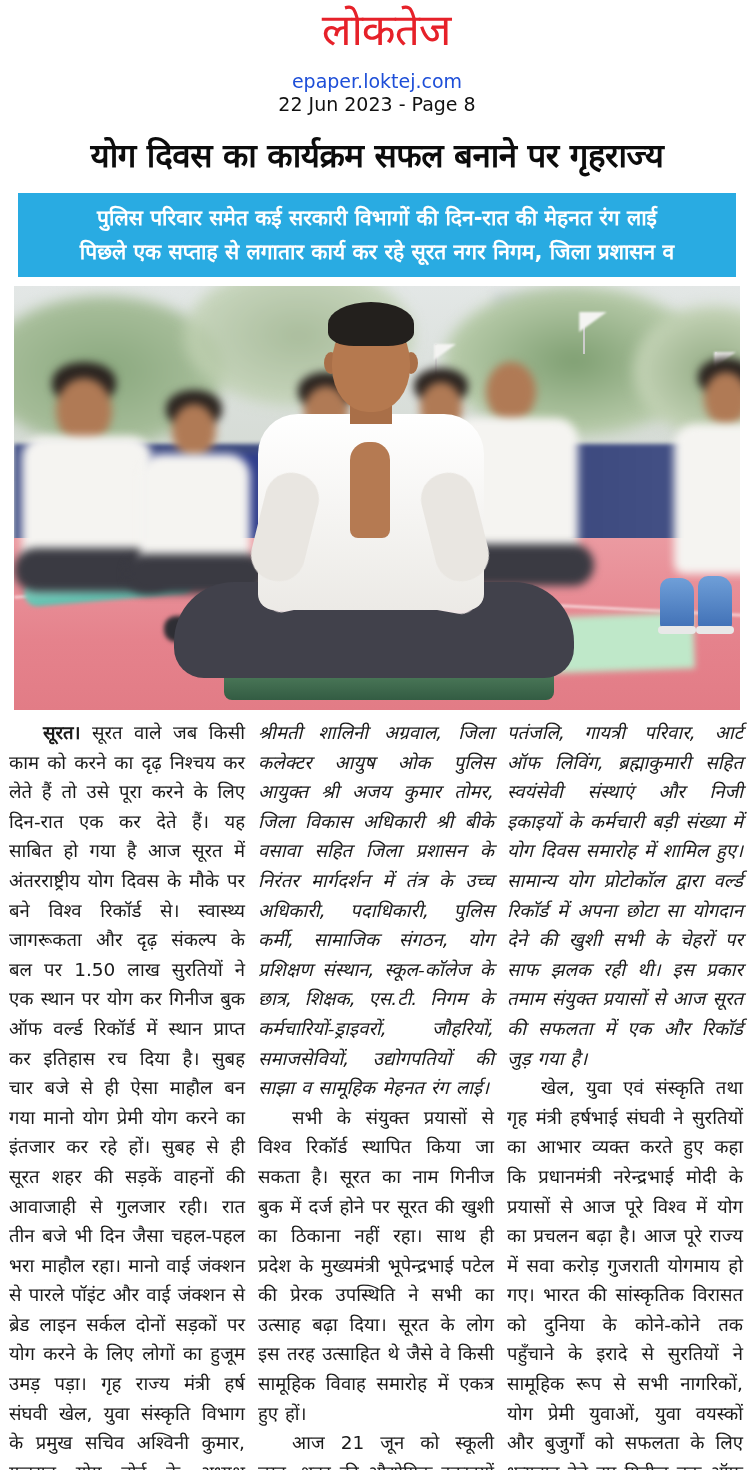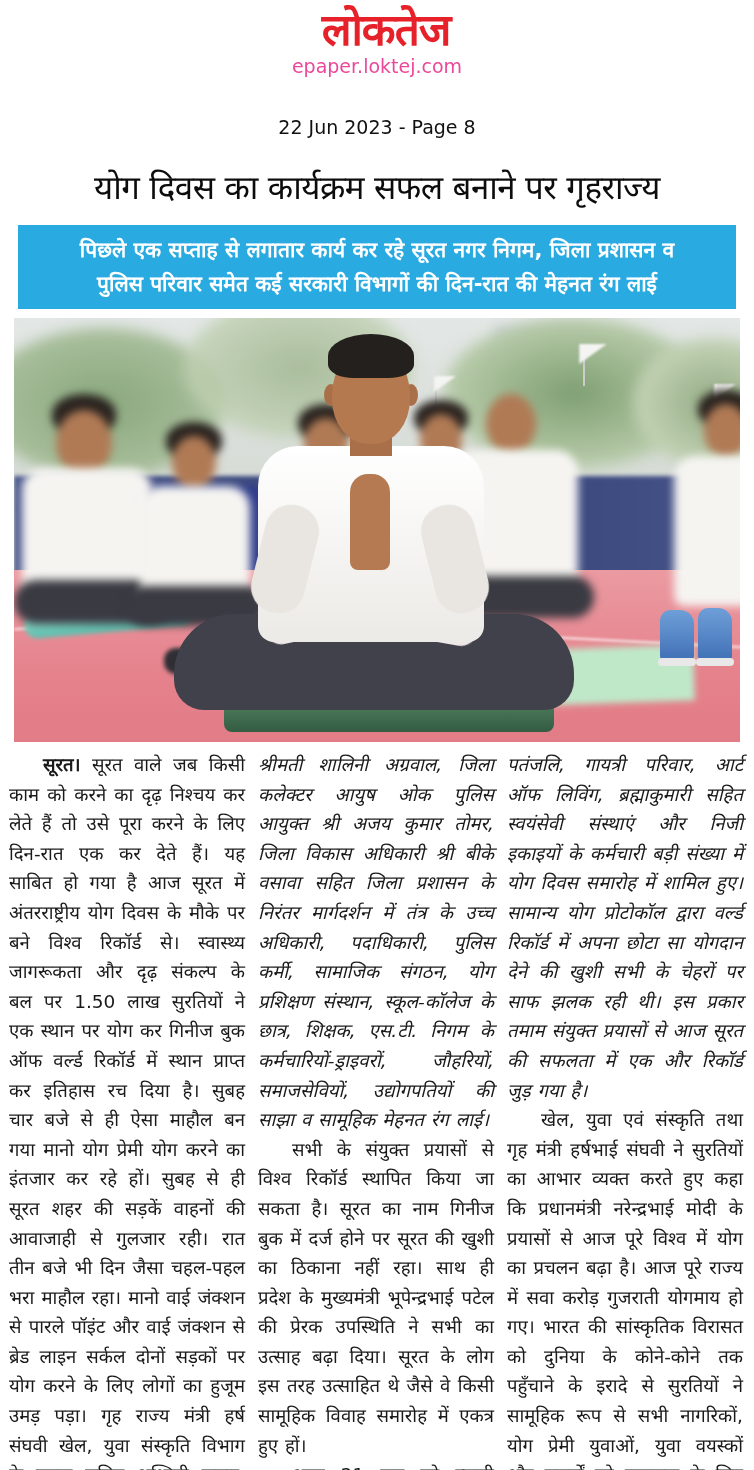--- a/index.html
+++ b/index.html
@@ -1,26 +1,26 @@
 <!DOCTYPE html>
 <html lang="hi"><head>
 <meta charset="utf-8">
 <style>
   html,body{margin:0;padding:0;background:#ffffff;}
   body{font-family:"DejaVu Sans","Liberation Sans",sans-serif;color:#111;}
   .page{position:relative;width:754px;height:1470px;margin:0 auto;background:#fff;overflow:hidden;}
 
   
   .masthead{text-align:center;padding-top:6px;}
-  .logo{font-size:44px;font-weight:bold;color:#e62129;line-height:48px;letter-spacing:-1px;padding-left:18px;}
-  .site{font-size:19px;color:#ec4899;line-height:23px;margin-top:1px;}
-  .datepage{font-size:19px;color:#111;line-height:23px;margin-top:38px;}
-
-  
-  .headline{margin-top:21px;text-align:center;font-weight:normal;color:#0c0c0c;
+  .logo{font-size:44px;font-weight:normal;color:#e62129;line-height:48px;letter-spacing:-1px;padding-left:18px;}
+  .site{font-size:19px;color:#1d4ed8;line-height:23px;margin-top:16px;}
+  .datepage{font-size:19px;color:#111;line-height:23px;}
+
+  
+  .headline{margin-top:12px;text-align:center;font-weight:bold;color:#0c0c0c;
             font-size:33px;line-height:56px;letter-spacing:-0.5px;}
   .headline div{white-space:nowrap;}
 
   
   .subhead{margin:9px 18px 0 18px;background:#29abe2;color:#ffffff;text-align:center;
            font-weight:bold;font-size:21px;line-height:34px;padding:8px 6px;}
   .subhead div{white-space:nowrap;}
 
   
   .photo{position:relative;width:726px;height:424px;margin:9px auto 0 auto;overflow:hidden;background:#d8ddd8;}
@@ -118,22 +118,22 @@
     <div class="logo">लोकतेज</div>
     <div class="site">epaper.loktej.com</div>
     <div class="datepage">22 Jun 2023 - Page 8</div>
   </div>
 
   <div class="headline">
     <div>योग दिवस का कार्यक्रम सफल बनाने पर गृहराज्य</div>
   </div>
 
   <div class="subhead">
+    <div>पुलिस परिवार समेत कई सरकारी विभागों की दिन-रात की मेहनत रंग लाई</div>
     <div>पिछले एक सप्ताह से लगातार कार्य कर रहे सूरत नगर निगम, जिला प्रशासन व</div>
-    <div>पुलिस परिवार समेत कई सरकारी विभागों की दिन-रात की मेहनत रंग लाई</div>
   </div>
 
   <div class="photo">
     <div class="ph-sky"></div>
     <div class="tree t1"></div>
     <div class="tree t2"></div>
     <div class="bldg"></div>
     <div class="tree t3"></div>
     <div class="tree t4"></div>
     <div class="pole pl1"></div>

